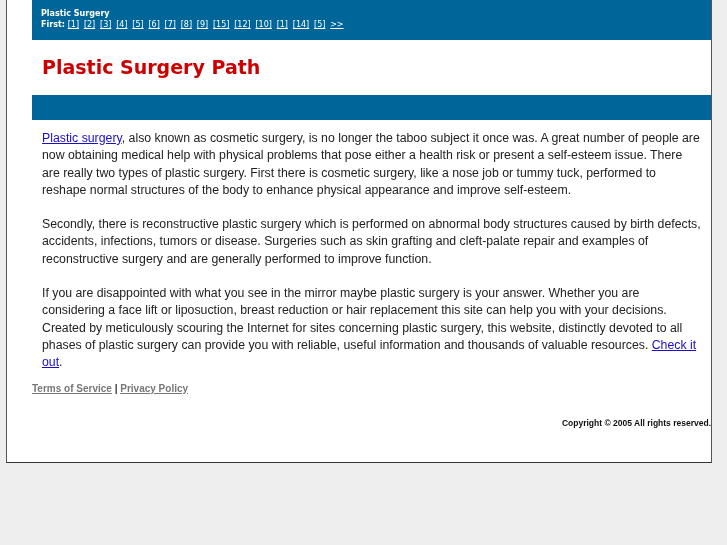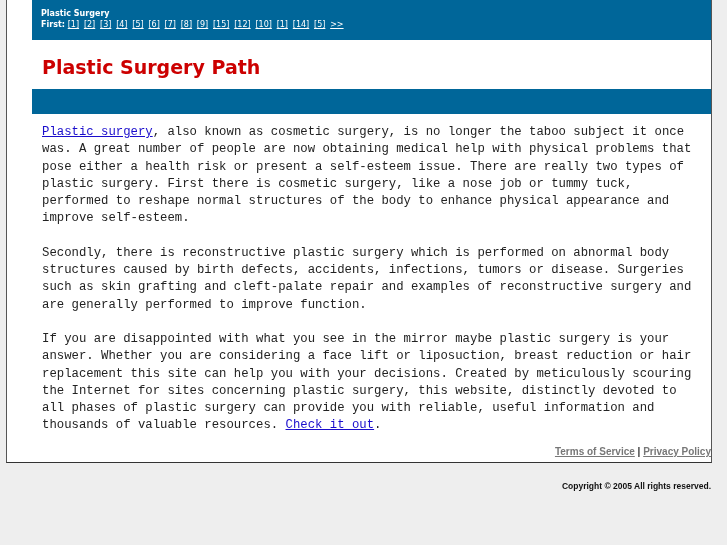--- a/index.html
+++ b/index.html
@@ -34,46 +34,46 @@
       font-weight: bold;
       line-height: 11px;
     }
     .topbar .pages-row a {
       color: #ffffff;
       text-decoration: underline;
       font-weight: normal;
       margin-right: 2px;
     }
     .title-area {
-      height: 49px;
+      height: 55px;
       padding: 16px 0 0 10px;
       box-sizing: border-box;
     }
     .site-title {
       margin: 0;
       color: #cc0000;
       font-size: 19px;
       font-weight: bold;
       line-height: 22px;
     }
     .subbar {
       background: #006699;
       height: 25px;
     }
     .content {
       padding: 10px 10px 0 10px;
-      font-family: Liberation Mono, monospace;
+      font-family: Liberation Sans, sans-serif;
       font-size: 12.3px;
       line-height: 17.3px;
       color: #222222;
     }
     .content p { margin: 0 0 17px 0; }
     .content a { color: #1a0dcc; text-decoration: underline; }
     .legal {
-      text-align: right;
+      text-align: left;
       font-family: "Liberation Sans", sans-serif;
       font-size: 10px;
       font-weight: bold;
       color: #333333;
       margin-top: -6px;
     }
     .legal a { color: #777777; text-decoration: underline; }
     .copyright {
       text-align: right;
       font-family: "Liberation Sans", sans-serif;

